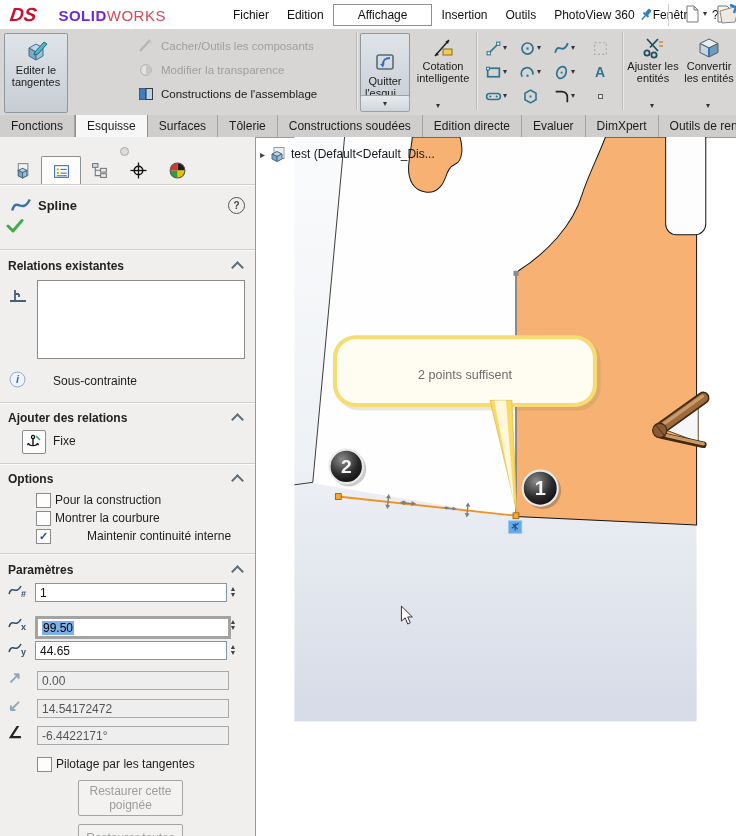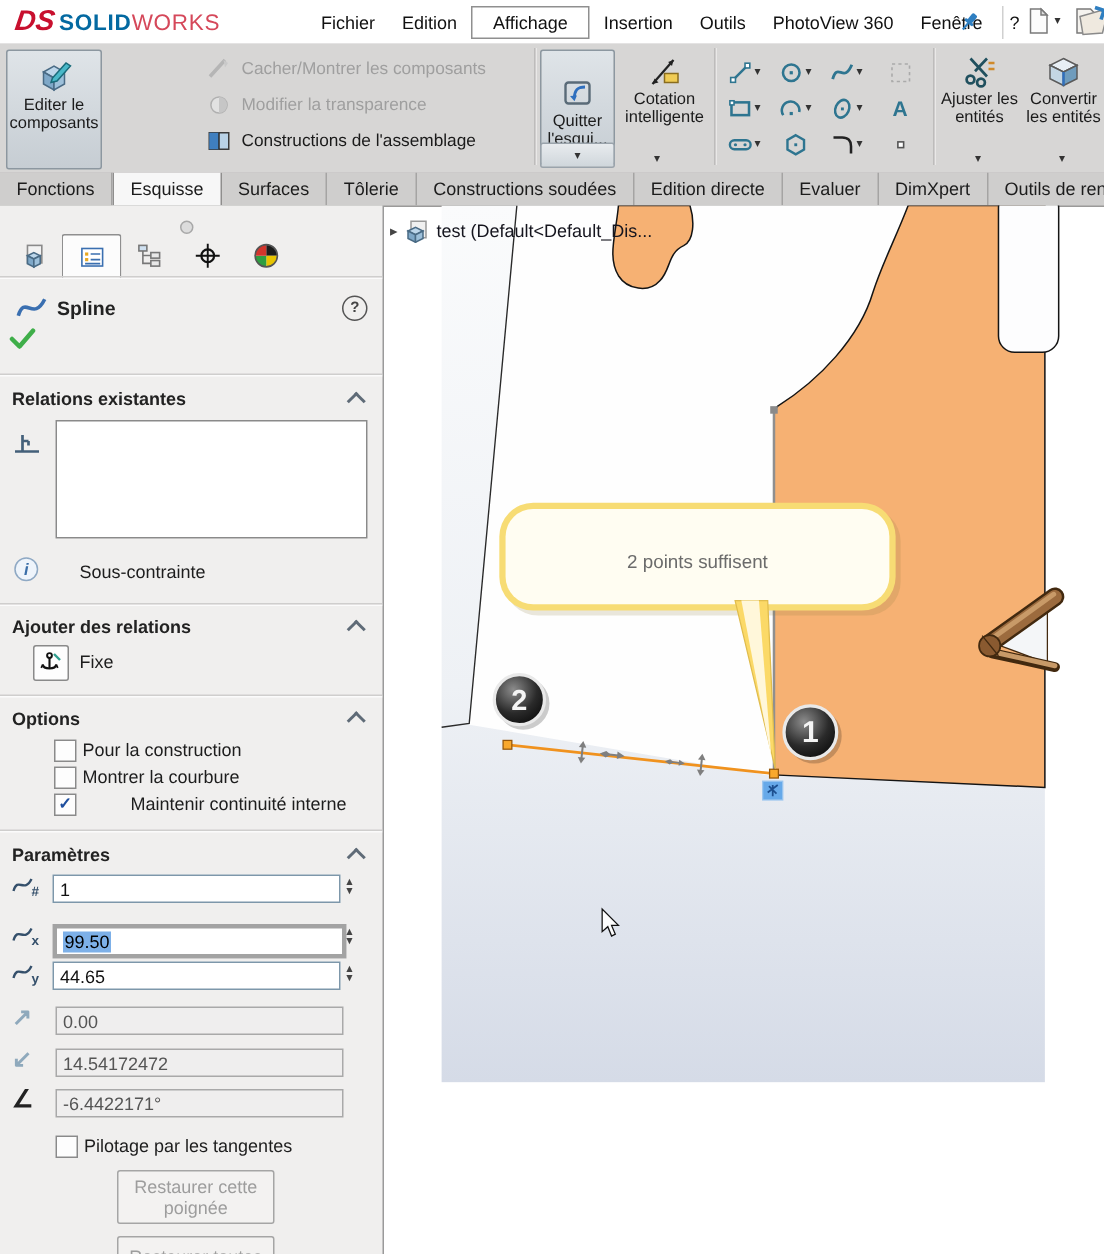--- a/index.html
+++ b/index.html
@@ -8,24 +8,24 @@
        -webkit-font-smoothing:antialiased;}
   .abs{position:absolute;}
   svg{display:block;}
   svg text{font-family:"Liberation Sans",sans-serif;}
 
   
   #menubar{left:0;top:0;width:736px;height:29px;background:#fff;border-bottom:1px solid #e3e3e3;
            display:flex;align-items:center;}
   #logo{display:flex;align-items:baseline;margin-left:10px;white-space:nowrap;}
   #logo .ds{font-style:italic;font-weight:bold;font-size:19px;color:#c8102e;margin-right:3px;transform:skewX(-8deg);}
-  #logo .solid{font-weight:bold;font-size:15px;color:#0369a1;letter-spacing:.5px;}
+  #logo .solid{font-weight:bold;font-size:15px;color:#6d28d9;letter-spacing:.5px;margin-left:19px;}
   #logo .works{font-weight:300;font-size:15px;color:#d5485a;letter-spacing:.5px;}
   .menu-item{padding:4px 9px;font-size:12px;color:#111;white-space:nowrap;cursor:default;}
-  .menu-item.active{border:1px solid #8f8f8f;background:#fff;padding:3px 14px;}
+  .menu-item.active{border:1px solid #8f8f8f;background:#fff;padding:3px 24px;}
   #menu-items{display:flex;align-items:center;margin-left:58px;}
   .vsep-menu{width:1px;height:22px;background:#d0d0d0;margin:0 6px;}
 
   
   #cmdbar{left:0;top:29px;width:736px;height:86px;background:#d7d6d5;border-bottom:1px solid #b9b8b7;}
   .tbtn{display:flex;flex-direction:column;align-items:center;justify-content:flex-start;
         font-size:11px;line-height:12px;text-align:center;color:#1b1b1b;}
   .pressed{background:linear-gradient(#dfe4e8,#c6cdd3);border:1px solid #8c97a0;border-radius:2px;}
   .tsep{position:absolute;top:3px;width:1px;height:78px;background:#bdbcbb;box-shadow:1px 0 0 #e9e8e7;}
   .trow{position:absolute;display:flex;align-items:center;gap:7px;font-size:11.5px;white-space:nowrap;}
@@ -117,32 +117,32 @@
 
   <div class="tbtn pressed abs" style="left:4px;top:4px;width:62px;height:74px;padding-top:4px;">
     <span>
       <svg width="26" height="26" viewBox="0 0 26 26">
         <polygon points="6,10 13,6 20,10 13,14" fill="#bcd6ea" stroke="#4a6b85"></polygon>
         <polygon points="6,10 13,14 13,22 6,18" fill="#7fa8c8" stroke="#4a6b85"></polygon>
         <polygon points="13,14 20,10 20,18 13,22" fill="#9dc0da" stroke="#4a6b85"></polygon>
         <path d="M12,14 L21,4 l3,2 -9,10 -4,1 z" fill="#49b8c8" stroke="#1a6b7a"></path>
       </svg>
     </span>
-    <span>Editer le composants</span>
+    <span>Editer le tangentes</span>
   </div>
 
 
   <div class="trow disabled-t" style="left:138px;top:9px;">
     <span>
       <svg width="16" height="16" viewBox="0 0 16 16">
           <path d="M2,13 L12,2" stroke="#b5b5b5" stroke-width="2.4"></path>
       <path d="M11,2 l3,2 -2,3" fill="#c9c9c9"></path>
         </svg>
       </span>
-    <span>Cacher/Montrer les composants</span>
+    <span>Cacher/Outils les composants</span>
   </div>
   <div class="trow disabled-t" style="left:138px;top:33px;">
     <span>
       <svg width="16" height="16" viewBox="0 0 16 16">
           <circle cx="8" cy="8" r="5.4" fill="#e2e2e2" stroke="#b0b0b0"></circle>
       <path d="M8,2.6 a5.4,5.4 0 0 1 0,10.8 z" fill="#c6c6c6"></path>
         </svg>
       </span>
     <span>Modifier la transparence</span>
   </div>

